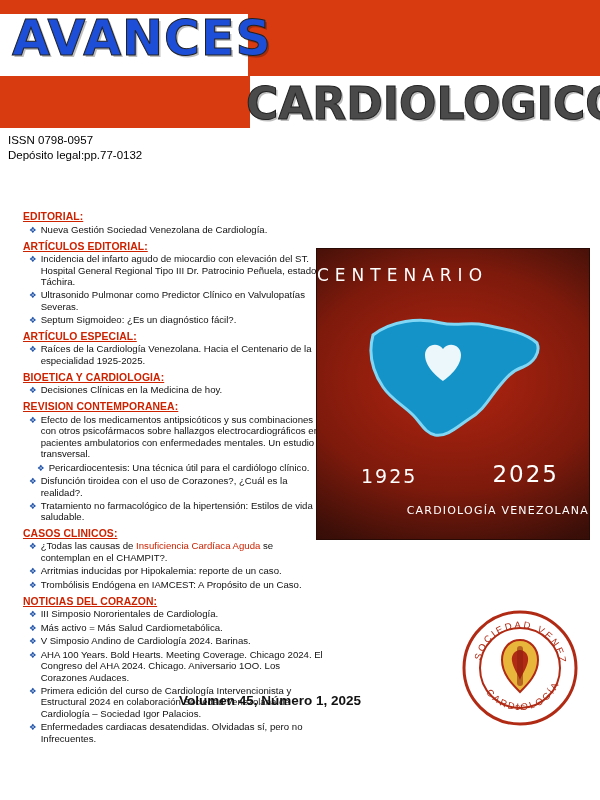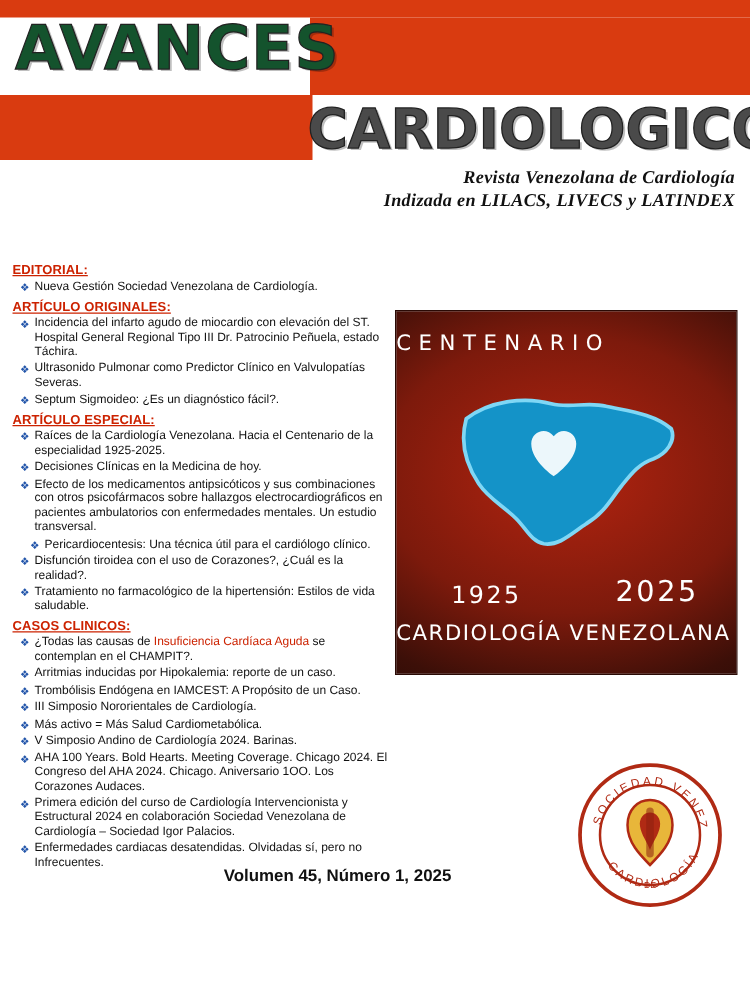--- a/index.html
+++ b/index.html
@@ -39,21 +39,21 @@
     left: 0; top: 76px;
     width: 250px; height: 52px;
     background: #d93b10;
   }
   .title-avances {
     position: absolute;
     left: 12px; top: 10px;
     font-size: 49px;
     font-weight: bold;
     letter-spacing: 1px;
-    color: #14532d;
+    color: #1d4ed8;
     -webkit-text-stroke: 1px #222;
     font-family: "DejaVu Sans", sans-serif;
     line-height: 58px;
     text-shadow: 2px 2px 0 rgba(0,0,0,0.25);
   }
   .title-cardiologicos {
     position: absolute;
     left: 246px; top: 78px;
     font-size: 44px;
     font-weight: bold;
@@ -95,21 +95,21 @@
 
   
   .content {
     position: absolute;
     left: 0; top: 182px;
     width: 600px;
     height: 560px;
   }
   .toc {
     position: absolute;
-    left: 10px; top: 24px;
+    left: 23px; top: 24px;
     width: 300px;
   }
   .section-head {
     color: #cc2200;
     font-size: 10.4px;
     font-weight: bold;
     text-decoration: underline;
     margin-top: 5px;
     margin-bottom: 1px;
     letter-spacing: 0.1px;
@@ -169,23 +169,23 @@
     position: absolute;
     right: 30px; bottom: 52px;
     color: #fff;
     font-size: 23px;
     letter-spacing: 2px;
     font-family: "DejaVu Sans", sans-serif;
   }
   .cover-caption {
     position: absolute;
     bottom: 22px; left: 0; width: 100%;
-    text-align: left;
+    text-align: right;
     color: #fff;
-    font-size: 17px;
+    font-size: 11px;
     letter-spacing: 1.2px;
     font-family: "DejaVu Sans", sans-serif;
     margin-top: 16px;
   }
 
   
   .logo {
     position: absolute;
     right: 22px; bottom: 16px;
     width: 116px; height: 116px;
@@ -207,57 +207,59 @@
 </head>
 <body>
 
 <div class="masthead">
   <div class="band-red-top"></div>
   <div class="band-red-right"></div>
   <div class="band-red-left"></div>
   <div class="title-avances">AVANCES</div>
   <div class="title-cardiologicos">CARDIOLOGICOS</div>
 
-
-  <div class="subtitle-block">
-    <div class="subtitle-1">Revista Venezolana de Cardiología</div>
-    <div class="subtitle-2">Indizada en LILACS, LIVECS y LATINDEX</div>
+  <div class="issn-block">
+    <div>ISSN 0798-0957</div>
+    <div>Depósito legal:pp.77-0132</div>
   </div>
+
 </div>
 
 <div class="content">
 
   <div class="toc" id="toc">
       <div class="section-head">EDITORIAL:</div>
       <div class="entry">
         <span class="bullet">❖</span>
         <span class="etext">Nueva Gestión Sociedad Venezolana de Cardiología.</span>
       </div>
-      <div class="section-head">ARTÍCULO ORIGINALES:</div>
+      <div class="section-head">ARTÍCULOS EDITORIAL:</div>
       <div class="entry">
         <span class="bullet">❖</span>
         <span class="etext">Incidencia del infarto agudo de miocardio con elevación del ST. Hospital General Regional Tipo III Dr. Patrocinio Peñuela, estado Táchira.</span>
       </div>
       <div class="entry">
         <span class="bullet">❖</span>
         <span class="etext">Ultrasonido Pulmonar como Predictor Clínico en Valvulopatías Severas.</span>
       </div>
       <div class="entry">
         <span class="bullet">❖</span>
         <span class="etext">Septum Sigmoideo: ¿Es un diagnóstico fácil?.</span>
       </div>
       <div class="section-head">ARTÍCULO ESPECIAL:</div>
       <div class="entry">
         <span class="bullet">❖</span>
         <span class="etext">Raíces de la Cardiología Venezolana.  Hacia el Centenario de la especialidad 1925-2025.</span>
       </div>
+      <div class="section-head">BIOETICA Y CARDIOLOGIA:</div>
       <div class="entry">
         <span class="bullet">❖</span>
         <span class="etext">Decisiones Clínicas en la Medicina de hoy.</span>
       </div>
+      <div class="section-head">REVISION CONTEMPORANEA:</div>
       <div class="entry">
         <span class="bullet">❖</span>
         <span class="etext">Efecto de los medicamentos antipsicóticos y sus combinaciones con otros psicofármacos sobre hallazgos electrocardiográficos en pacientes ambulatorios con enfermedades mentales. Un estudio transversal.</span>
       </div>
       <div class="entry indent">
         <span class="bullet">❖</span>
         <span class="etext">Pericardiocentesis: Una técnica útil para el cardiólogo clínico.</span>
       </div>
       <div class="entry">
         <span class="bullet">❖</span>
@@ -273,20 +275,21 @@
         <span class="etext">¿Todas las causas de <span class="hl">Insuficiencia Cardíaca Aguda</span> se contemplan en el CHAMPIT?.</span>
       </div>
       <div class="entry">
         <span class="bullet">❖</span>
         <span class="etext">Arritmias inducidas por Hipokalemia: reporte de un caso.</span>
       </div>
       <div class="entry">
         <span class="bullet">❖</span>
         <span class="etext">Trombólisis Endógena en IAMCEST: A Propósito de un Caso.</span>
       </div>
+      <div class="section-head">NOTICIAS DEL CORAZON:</div>
       <div class="entry">
         <span class="bullet">❖</span>
         <span class="etext">III Simposio Nororientales de Cardiología.</span>
       </div>
       <div class="entry">
         <span class="bullet">❖</span>
         <span class="etext">Más activo = Más Salud Cardiometabólica.</span>
       </div>
       <div class="entry">
         <span class="bullet">❖</span>

